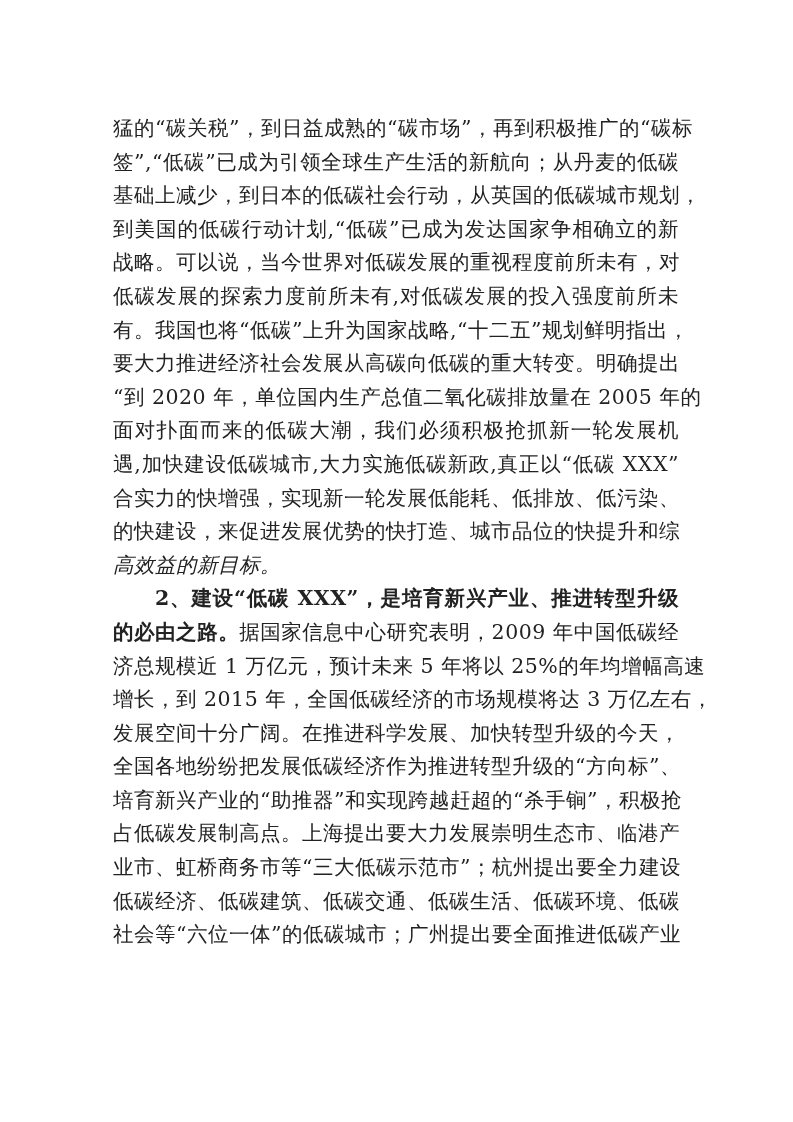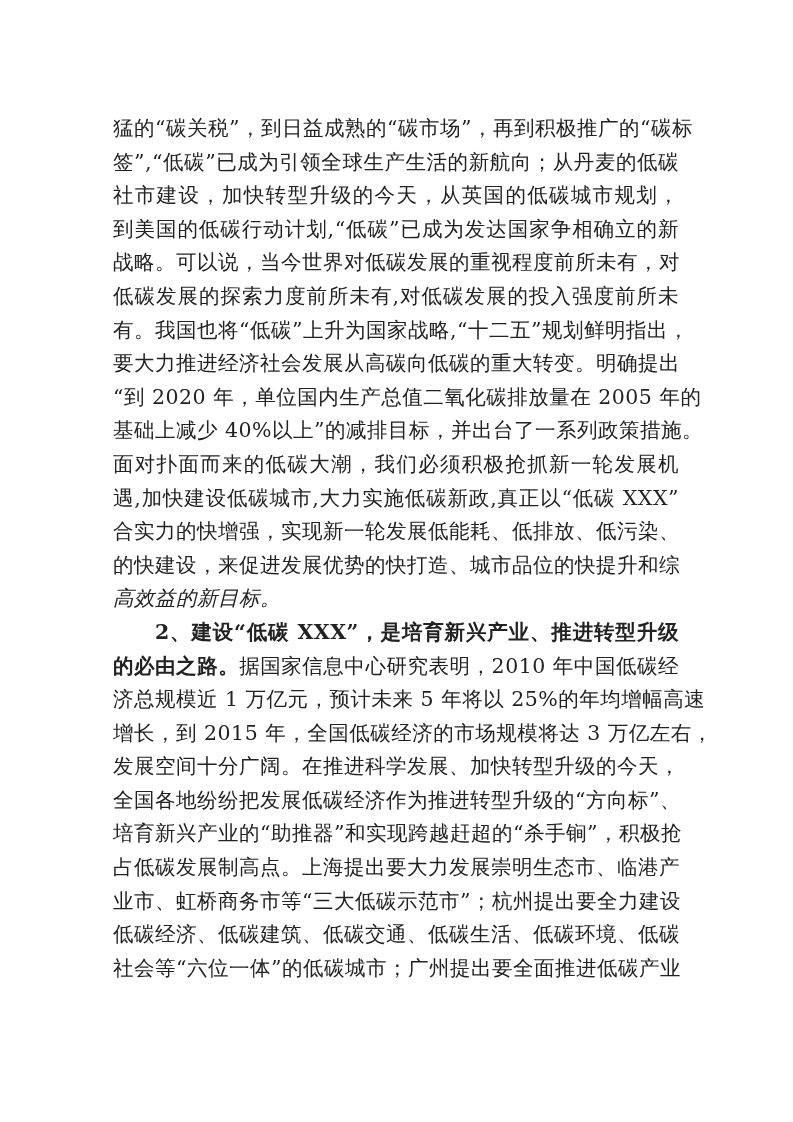--- a/index.html
+++ b/index.html
@@ -51,38 +51,37 @@
 </style>
 </head>
 <body>
 
 <div class="page">
   <div class="body-text">
 
     <div>
       <div class="line">猛的“碳关税”，到日益成熟的“碳市场”，再到积极推广的“碳标</div>
       <div class="line">签”,“低碳”已成为引领全球生产生活的新航向；从丹麦的低碳</div>
-      <div class="line">社市建设，加快转型升级的今天，从英国的低碳城市规划，</div>
+      <div class="line">基础上减少，到日本的低碳社会行动，从英国的低碳城市规划，</div>
       <div class="line">到美国的低碳行动计划,“低碳”已成为发达国家争相确立的新</div>
       <div class="line">战略。可以说，当今世界对低碳发展的重视程度前所未有，对</div>
       <div class="line">低碳发展的探索力度前所未有,对低碳发展的投入强度前所未</div>
       <div class="line">有。我国也将“低碳”上升为国家战略,“十二五”规划鲜明指出，</div>
       <div class="line">要大力推进经济社会发展从高碳向低碳的重大转变。明确提出</div>
       <div class="line">“到 2020 年，单位国内生产总值二氧化碳排放量在 2005 年的</div>
-      <div class="line">基础上减少 40%以上”的减排目标，并出台了一系列政策措施。</div>
       <div class="line">面对扑面而来的低碳大潮，我们必须积极抢抓新一轮发展机</div>
       <div class="line">遇,加快建设低碳城市,大力实施低碳新政,真正以“低碳 XXX”</div>
       <div class="line">合实力的快增强，实现新一轮发展低能耗、低排放、低污染、</div>
       <div class="line">的快建设，来促进发展优势的快打造、城市品位的快提升和综</div>
       <div class="line last">高效益的新目标。</div>
     </div>
 
     <div>
       <div class="line indent bold">2、建设“低碳 XXX”，是培育新兴产业、推进转型升级</div>
-      <div class="line"><span class="bold">的必由之路。</span><span>据国家信息中心研究表明，2010 年中国低碳经</span></div>
+      <div class="line"><span class="bold">的必由之路。</span><span>据国家信息中心研究表明，2009 年中国低碳经</span></div>
       <div class="line">济总规模近 1 万亿元，预计未来 5 年将以 25%的年均增幅高速</div>
       <div class="line">增长，到 2015 年，全国低碳经济的市场规模将达 3 万亿左右，</div>
       <div class="line">发展空间十分广阔。在推进科学发展、加快转型升级的今天，</div>
       <div class="line">全国各地纷纷把发展低碳经济作为推进转型升级的“方向标”、</div>
       <div class="line">培育新兴产业的“助推器”和实现跨越赶超的“杀手锏”，积极抢</div>
       <div class="line">占低碳发展制高点。上海提出要大力发展崇明生态市、临港产</div>
       <div class="line">业市、虹桥商务市等“三大低碳示范市”；杭州提出要全力建设</div>
       <div class="line">低碳经济、低碳建筑、低碳交通、低碳生活、低碳环境、低碳</div>
       <div class="line">社会等“六位一体”的低碳城市；广州提出要全面推进低碳产业</div>
     </div>

